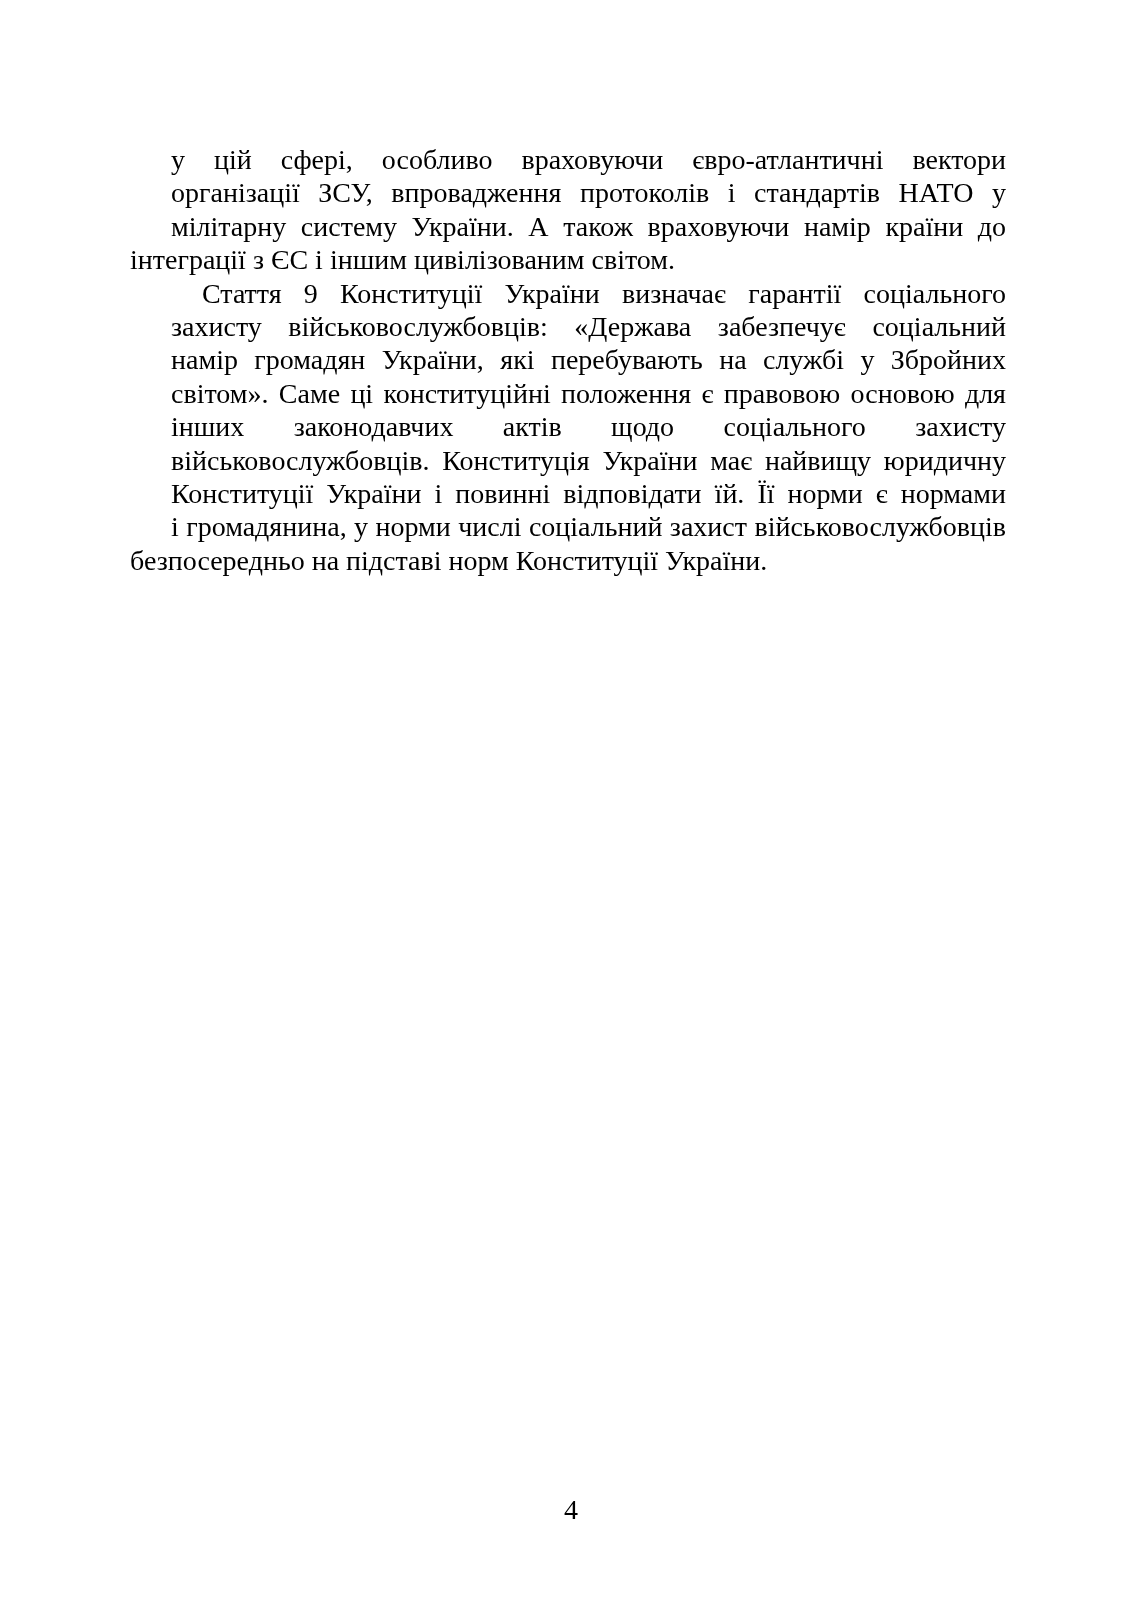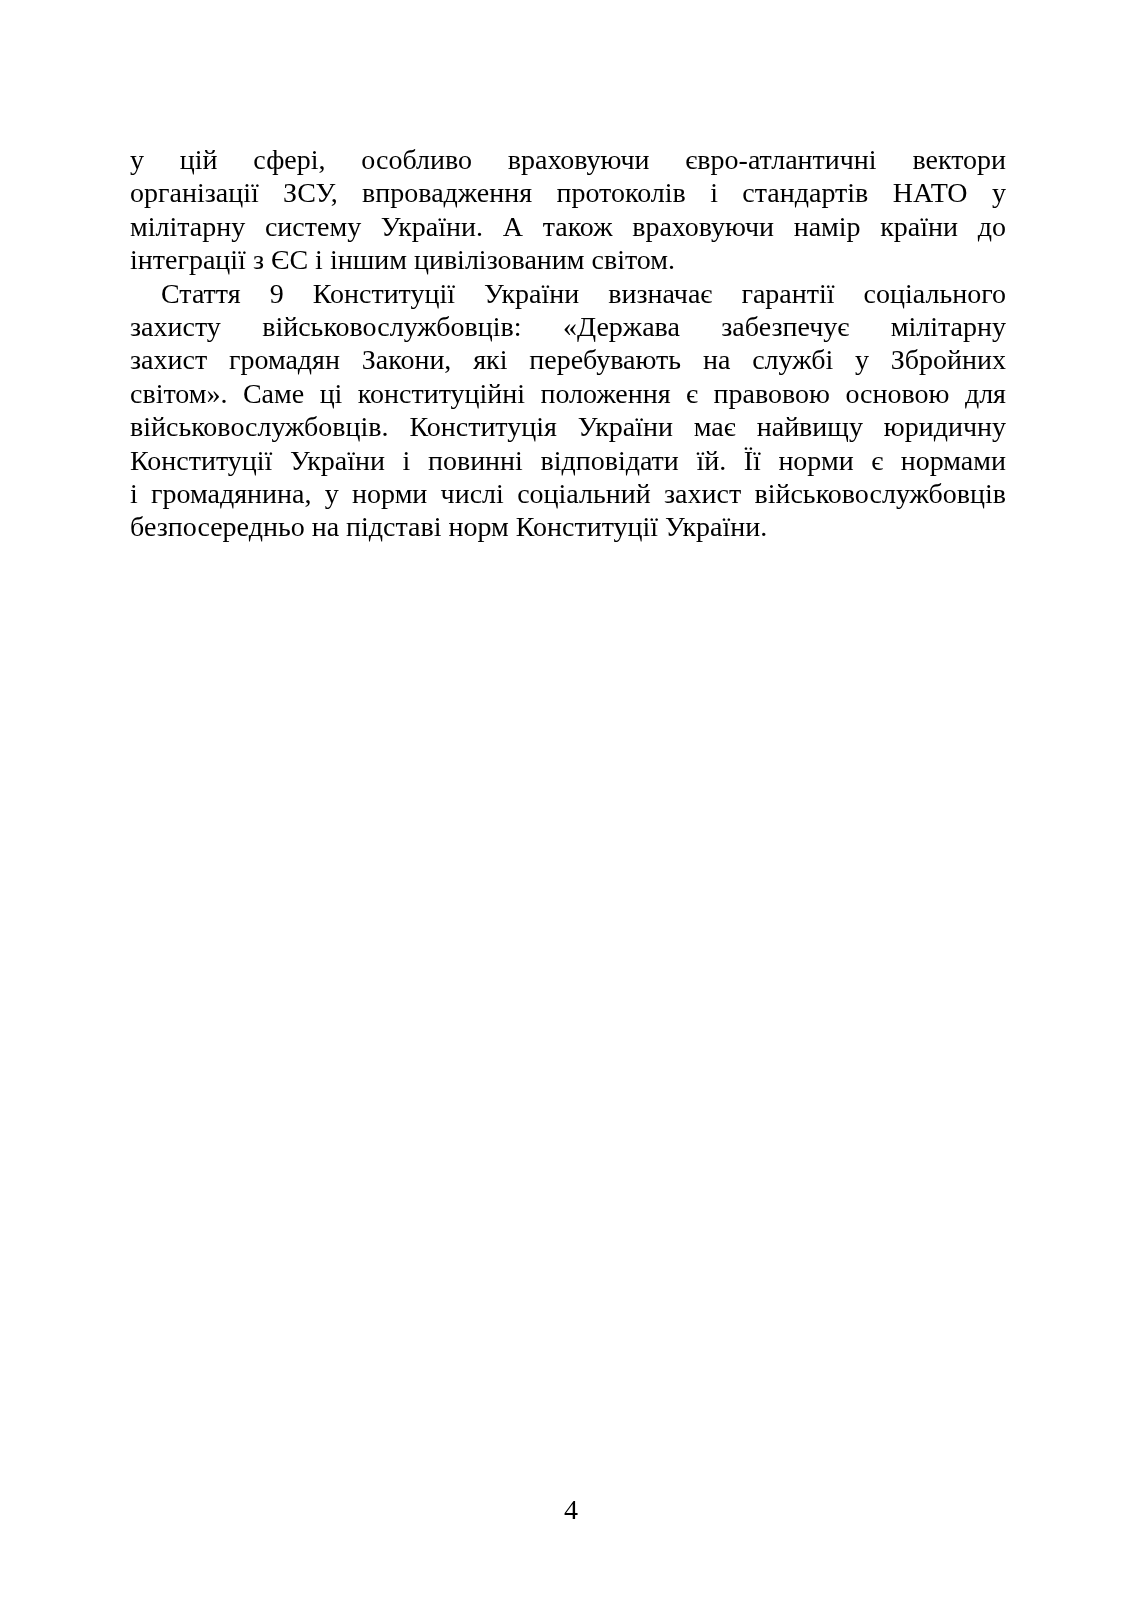--- a/index.html
+++ b/index.html
@@ -31,20 +31,21 @@
     height: 33.4px;
     line-height: 33.4px;
     text-align: justify;
     
     text-align-last: justify;
     overflow: hidden;
     white-space: nowrap;
   }
   .line.justified {
     white-space: normal;
+    margin-left: 41px;
   }
   .line.last {
     text-align: left;
     text-align-last: left;
   }
   .line.indent {
     padding-left: 31px;
     box-sizing: border-box;
   }
   .page-number {
@@ -63,23 +64,24 @@
 <div class="page">
   <div class="text-block" id="text-block">
       <div class="paragraph">
         <div class="line justified">у цій сфері, особливо враховуючи євро-атлантичні вектори</div>
         <div class="line justified">організації ЗСУ, впровадження протоколів і стандартів НАТО у</div>
         <div class="line justified">мілітарну систему України. А також враховуючи намір країни до</div>
         <div class="line last">інтеграції з ЄС і іншим цивілізованим світом.</div>
       </div>
       <div class="paragraph">
         <div class="line justified indent">Стаття 9 Конституції України визначає гарантії соціального</div>
-        <div class="line justified">захисту військовослужбовців: «Держава забезпечує мілітарну</div>
-        <div class="line justified">захист громадян Закони, які перебувають на службі у Збройних</div>
+        <div class="line justified">захисту військовослужбовців: «Держава забезпечує соціальний</div>
+        <div class="line justified">намір громадян України, які перебувають на службі у Збройних</div>
         <div class="line justified">світом». Саме ці конституційні положення є правовою основою для</div>
+        <div class="line justified">інших законодавчих актів щодо соціального захисту</div>
         <div class="line justified">військовослужбовців. Конституція України має найвищу юридичну</div>
         <div class="line justified">Конституції України і повинні відповідати їй. Її норми є нормами</div>
         <div class="line justified">і громадянина, у норми числі соціальний захист військовослужбовців</div>
         <div class="line last">безпосередньо на підставі норм Конституції України.</div>
       </div>
     </div>
   <div class="page-number">4</div>
 </div>
 
 </body></html>

